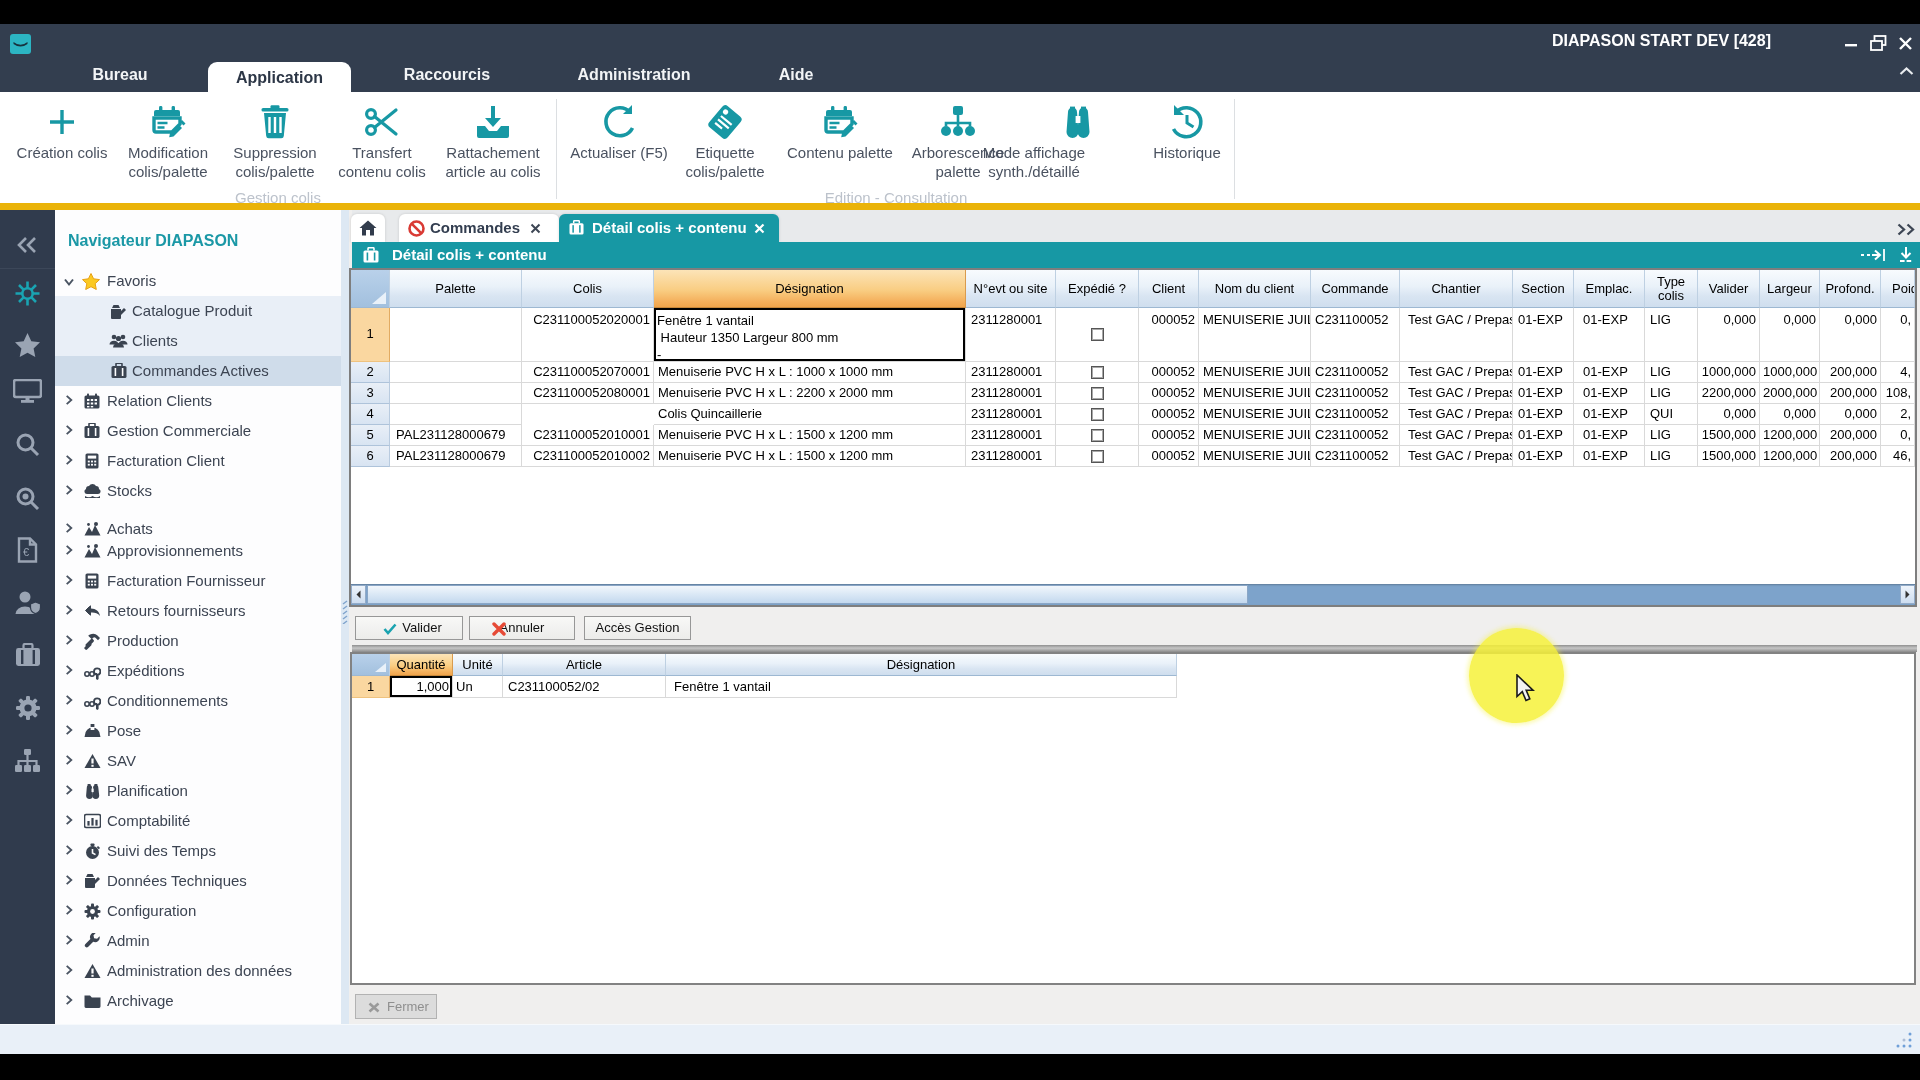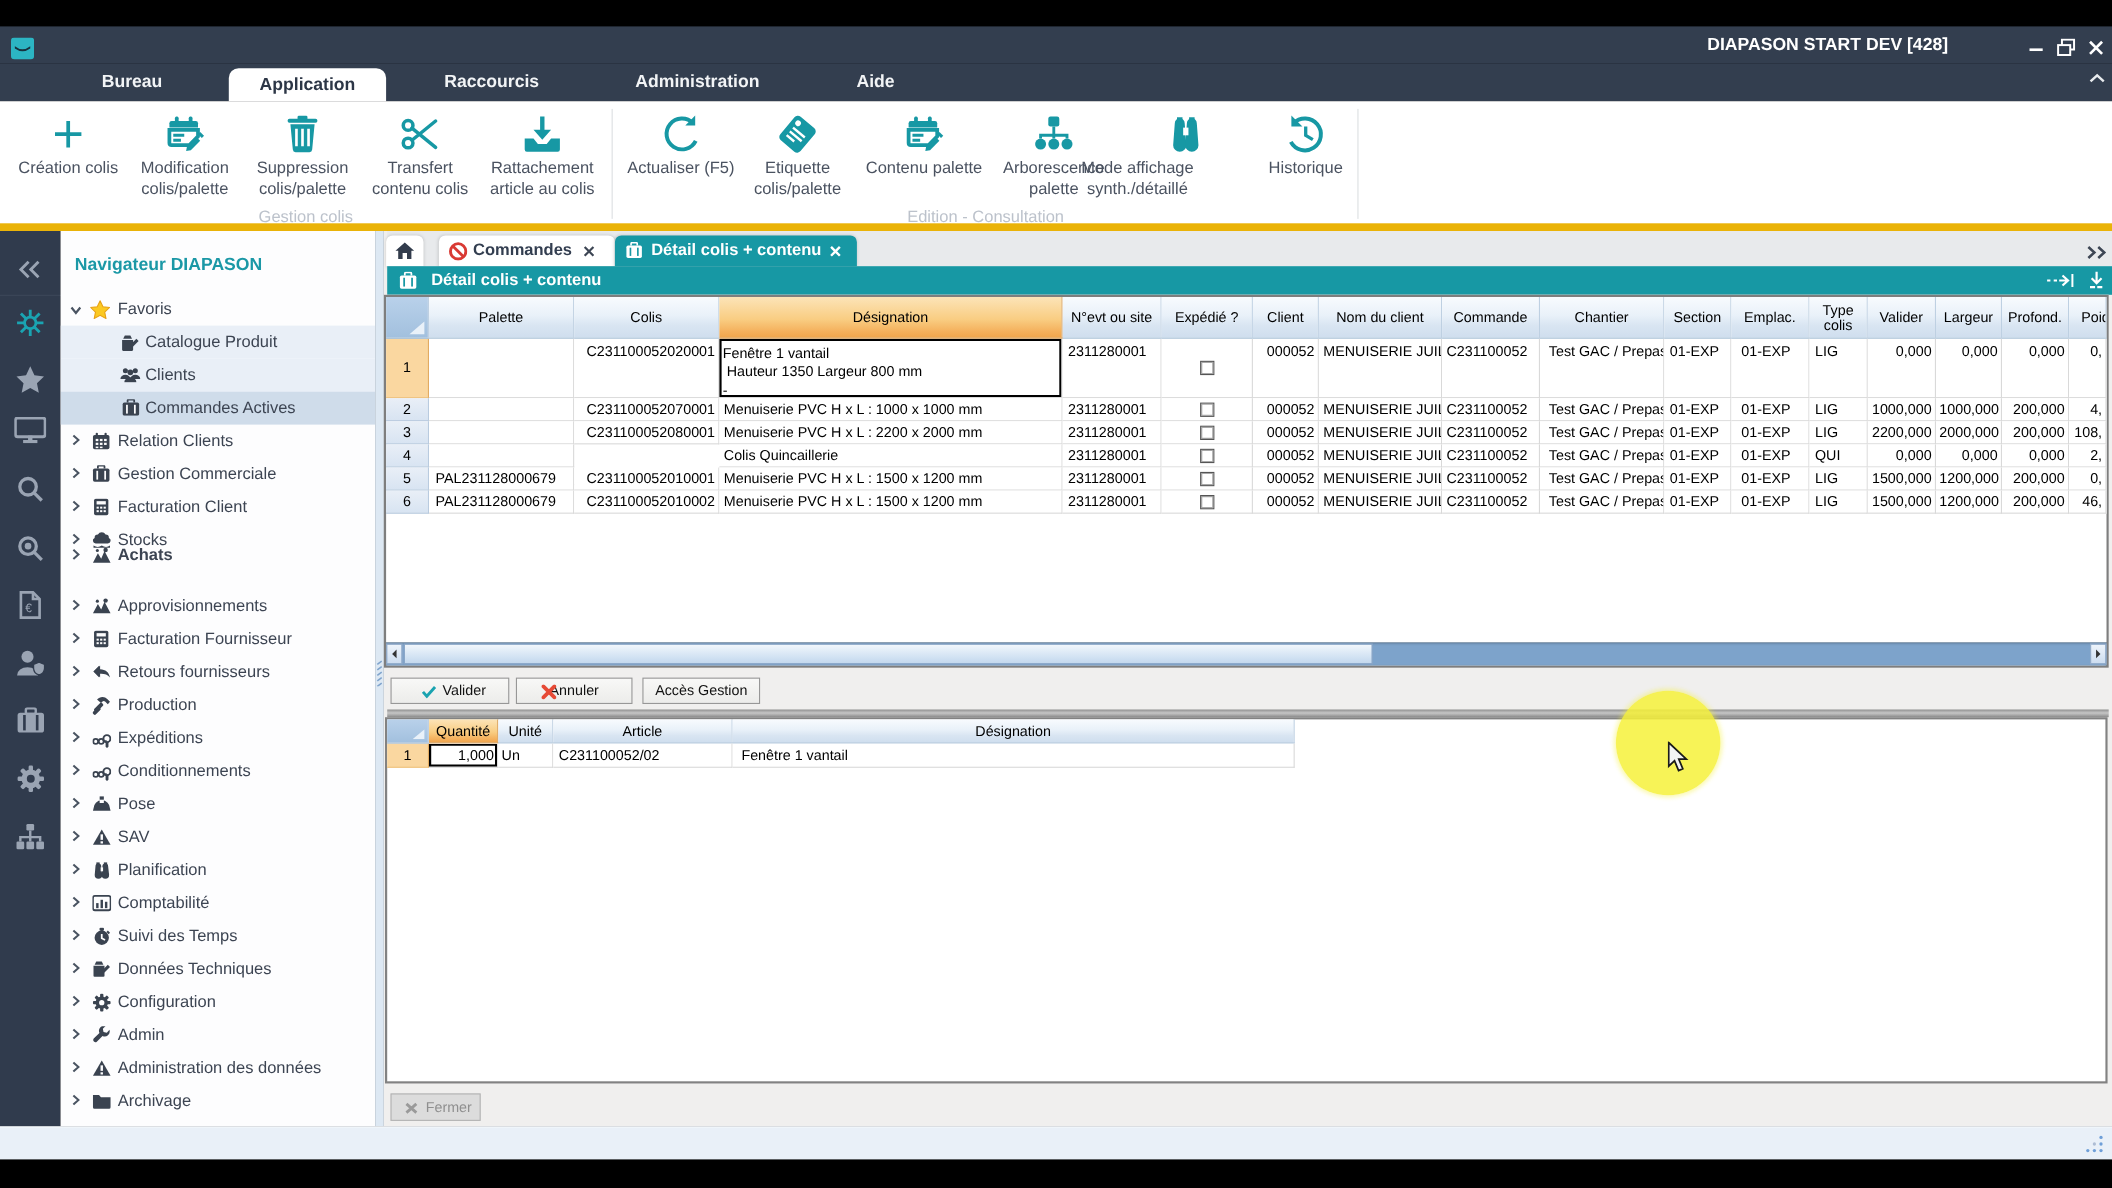--- a/index.html
+++ b/index.html
@@ -367,21 +367,21 @@
         <path d="M2 2 L7 6.5 L2 11" stroke="#4a5462" stroke-width="2" fill="none"></path>
       </svg>
   <svg class="abs" style="left:29px;top:7px" width="17" height="17" viewBox="0 0 17 17">
         <g fill="#3a4350">
           <path d="M2 6 a3 3 0 0 1 3-3 a4 4 0 0 1 7 0 a3 3 0 0 1 3 3 a2.6 2.6 0 0 1-1 5 H3 a2.6 2.6 0 0 1-1-5 z"></path>
           <path d="M1 13 q4 2.6 7.5 0 q4 2.6 7.5 0 v2 H1 z"></path>
         </g>
       </svg>
   <div class="nav-txt" style="left:52px">Stocks</div>
 </div>
-<div class="abs navrow" style="top:280px;font-weight:bold;">
+<div class="abs navrow" style="top:304px;">
   <svg class="nav-chev" width="9" height="13" viewBox="0 0 9 13">
         <path d="M2 2 L7 6.5 L2 11" stroke="#4a5462" stroke-width="2" fill="none"></path>
       </svg>
   <svg class="abs" style="left:29px;top:7px" width="17" height="17" viewBox="0 0 17 17">
         <g fill="#3a4350">
           <path d="M0.5 14.5 L5 6 L8 11 L11 4 L16.5 14.5 Z"></path>
           <circle cx="12" cy="3" r="2"></circle>
           <circle cx="4.5" cy="3.5" r="1.4"></circle>
         </g>
       </svg>

